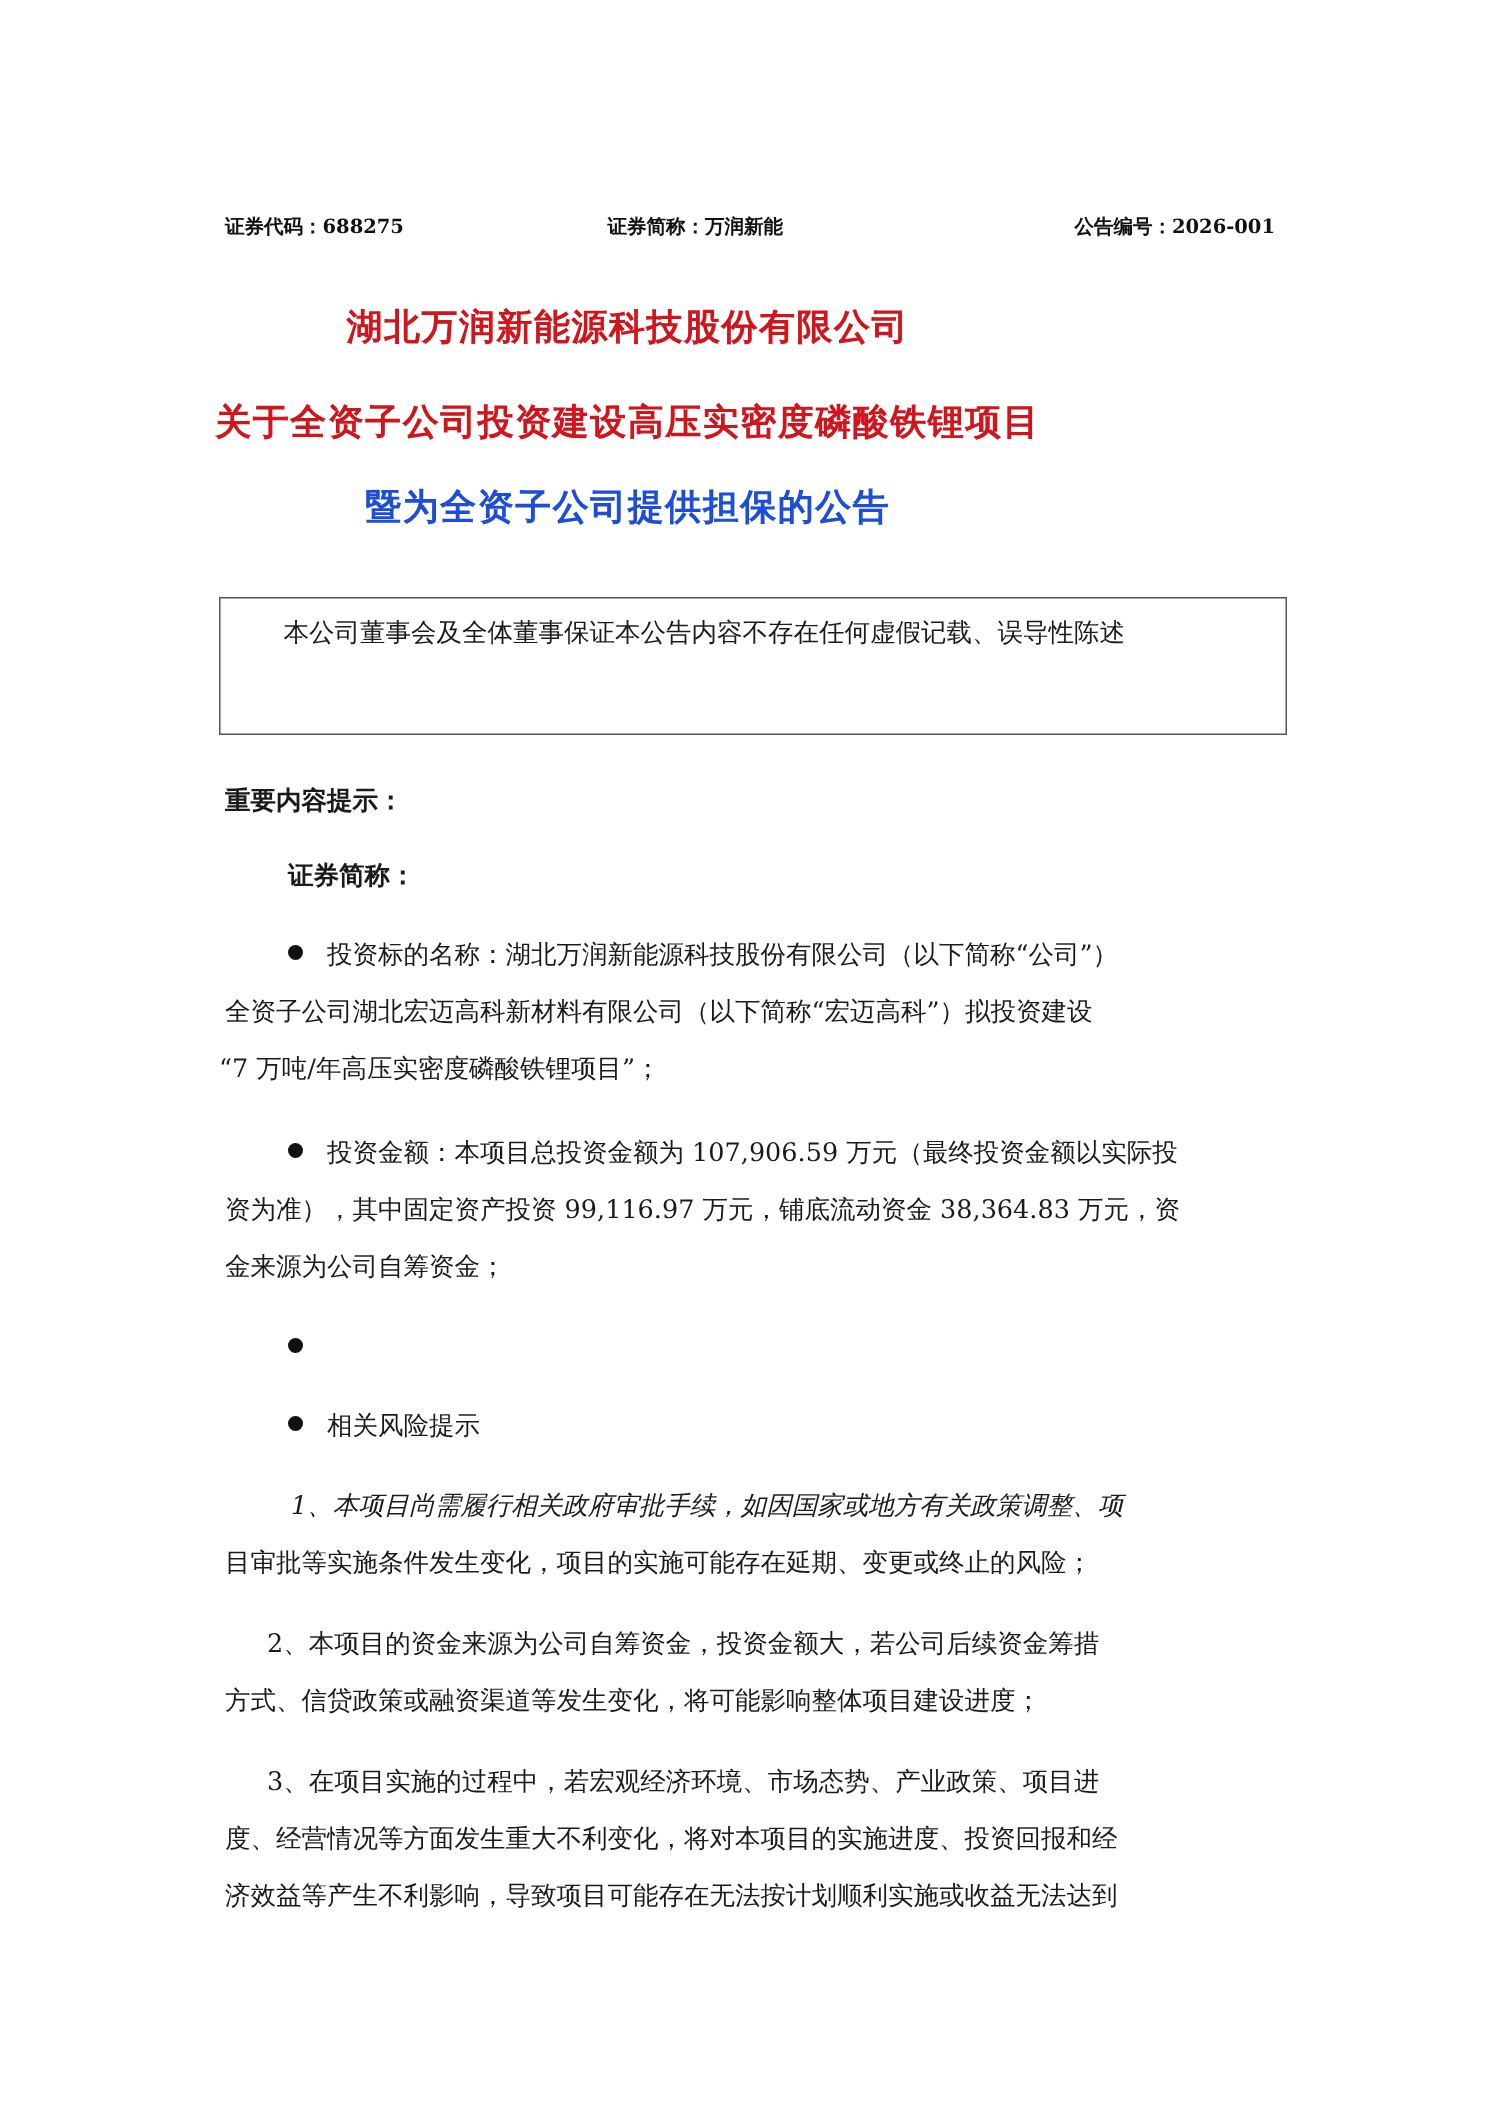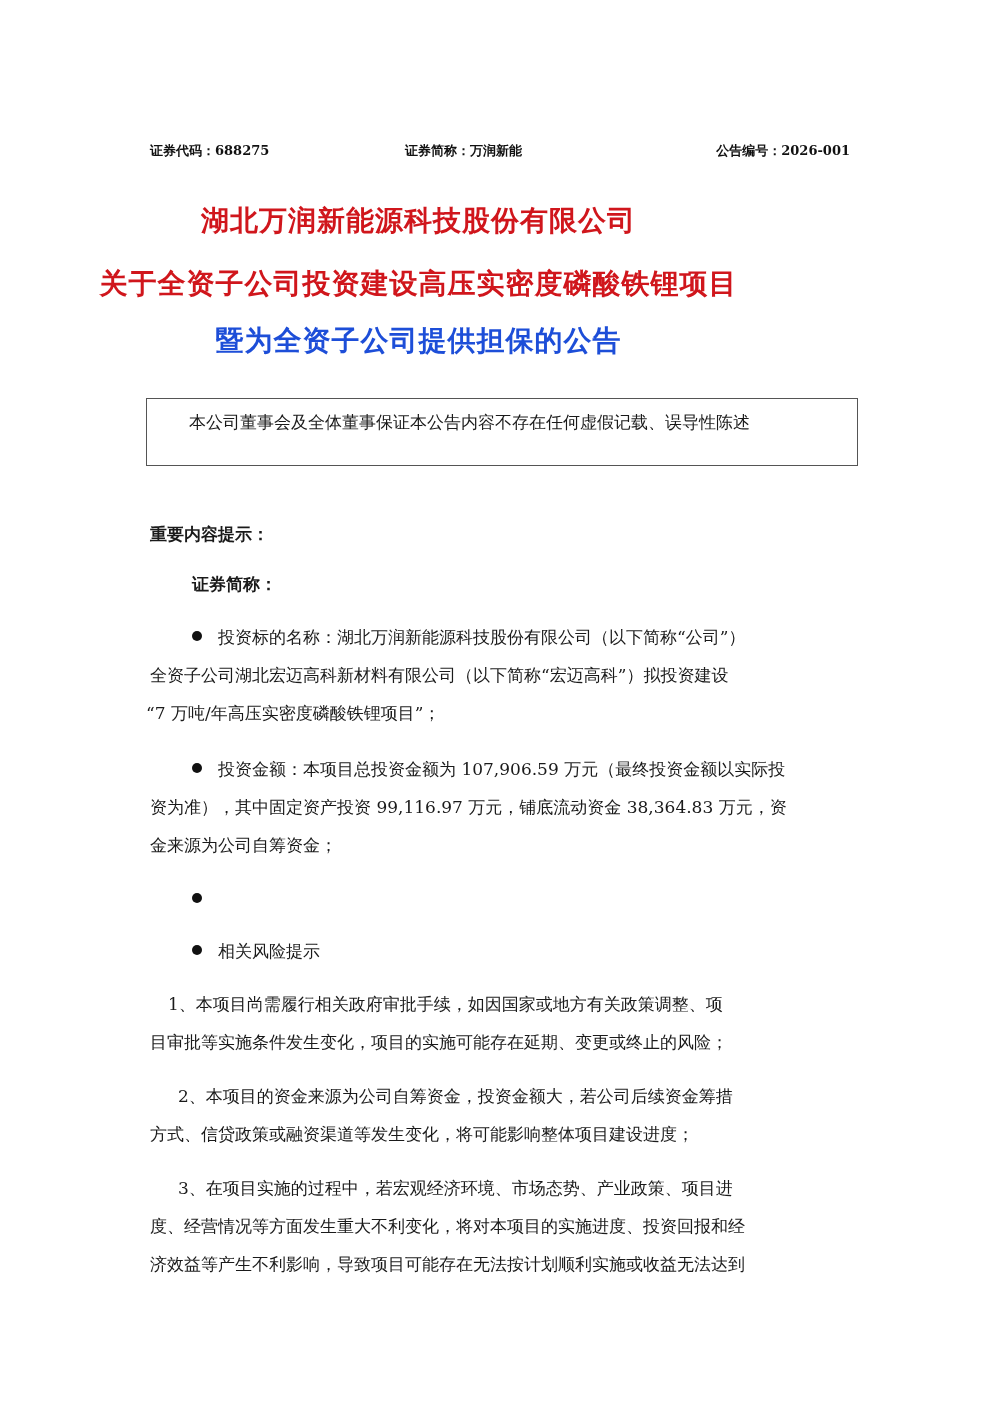--- a/index.html
+++ b/index.html
@@ -4,23 +4,23 @@
 <style>
   html, body { margin: 0; padding: 0; background: #ffffff; }
   body { width: 1000px; height: 1414px; position: relative; overflow: hidden;
          font-family: "DejaVu Serif", "Liberation Serif", serif; color: #1a1a1a; }
   .header-row { position: absolute; top: 142px; left: 150px; width: 700px; height: 26px;
                 font-size: 13px; font-weight: bold; color: #111; }
   .header-row span { position: absolute; top: 0; white-space: nowrap; }
   .h1 { left: 0; } .h2 { left: 255px; } .h3 { right: 0; }
   .title { position: absolute; left: 0; width: 837px; text-align: center;
            font-family: "DejaVu Sans", "Liberation Sans", sans-serif; font-weight: bold;
-           font-size: 28px; letter-spacing: 1px; white-space: nowrap; }
+           font-size: 24px; letter-spacing: 1px; white-space: nowrap; }
   .t1 { top: 202px; } .t2 { top: 265px; } .t3 { top: 322px; }
-  .notice-box { position: absolute; top: 398px; left: 146px; width: 712px; height: 68px;
+  .notice-box { position: absolute; top: 398px; left: 146px; width: 712px; height: 92px;
                 border: 1.5px solid #555; box-sizing: border-box; }
   .notice-box p { margin: 0; position: absolute; left: 8px; right: 8px; font-size: 17px;
                   line-height: 20px; white-space: nowrap; }
   .nb1 { top: 13px; text-indent: 34px; } .nb2 { top: 51px; }
   .para { position: absolute; left: 150px; width: 700px; font-size: 17px; line-height: 20px;
           white-space: nowrap; }
   .bold { font-weight: bold; }
   .bullet { display: inline-block; width: 10px; height: 10px; background: #111; border-radius: 50%;
             margin-right: 16px; vertical-align: 2px; }
 </style>
@@ -49,21 +49,21 @@
 <div class="para" style="top:703px; left:146px;">“7 万吨/年高压实密度磷酸铁锂项目”；</div>
 
 <div class="para" style="top:759px; left:192px;"><span class="bullet"></span><span>投资金额：本项目总投资金额为 107,906.59 万元（最终投资金额以实际投</span></div>
 <div class="para" style="top:797px;">资为准），其中固定资产投资 99,116.97 万元，铺底流动资金 38,364.83 万元，资</div>
 <div class="para" style="top:835px;">金来源为公司自筹资金；</div>
 
 <div class="para" style="top:889px; left:192px;"><span class="bullet"></span></div>
 
 <div class="para" style="top:941px; left:192px;"><span class="bullet"></span><span>相关风险提示</span></div>
 
-<div class="para" style="top:994px; left:168px;">1、本项目尚需履行相关政府审批手续，如因国家或地方有关政策调整、项</div>
+<div class="para" style="top:994px; left:194px;font-style:italic;">1、本项目尚需履行相关政府审批手续，如因国家或地方有关政策调整、项</div>
 <div class="para" style="top:1032px;">目审批等实施条件发生变化，项目的实施可能存在延期、变更或终止的风险；</div>
 
 <div class="para" style="top:1086px; left:178px;">2、本项目的资金来源为公司自筹资金，投资金额大，若公司后续资金筹措</div>
 <div class="para" style="top:1124px;">方式、信贷政策或融资渠道等发生变化，将可能影响整体项目建设进度；</div>
 
 <div class="para" style="top:1178px; left:178px;">3、在项目实施的过程中，若宏观经济环境、市场态势、产业政策、项目进</div>
 <div class="para" style="top:1216px;">度、经营情况等方面发生重大不利变化，将对本项目的实施进度、投资回报和经</div>
 <div class="para" style="top:1254px;">济效益等产生不利影响，导致项目可能存在无法按计划顺利实施或收益无法达到</div>
 
 </body></html>

